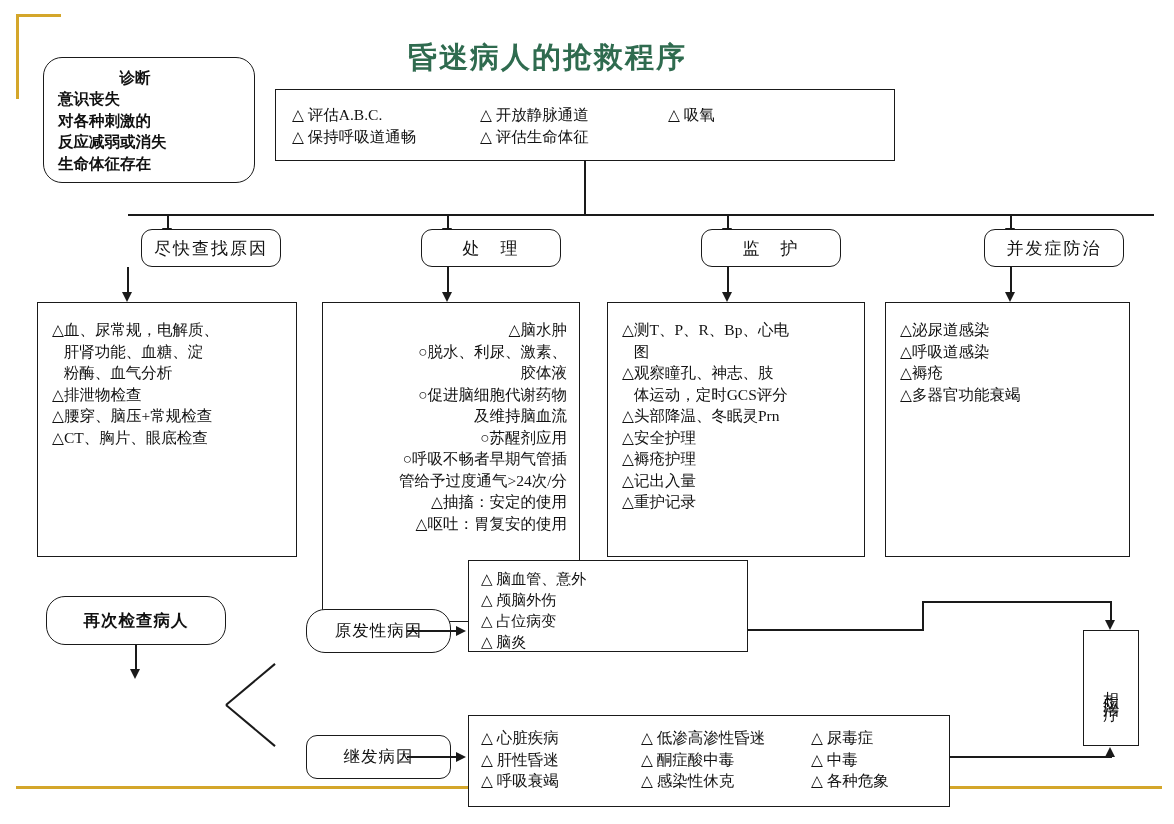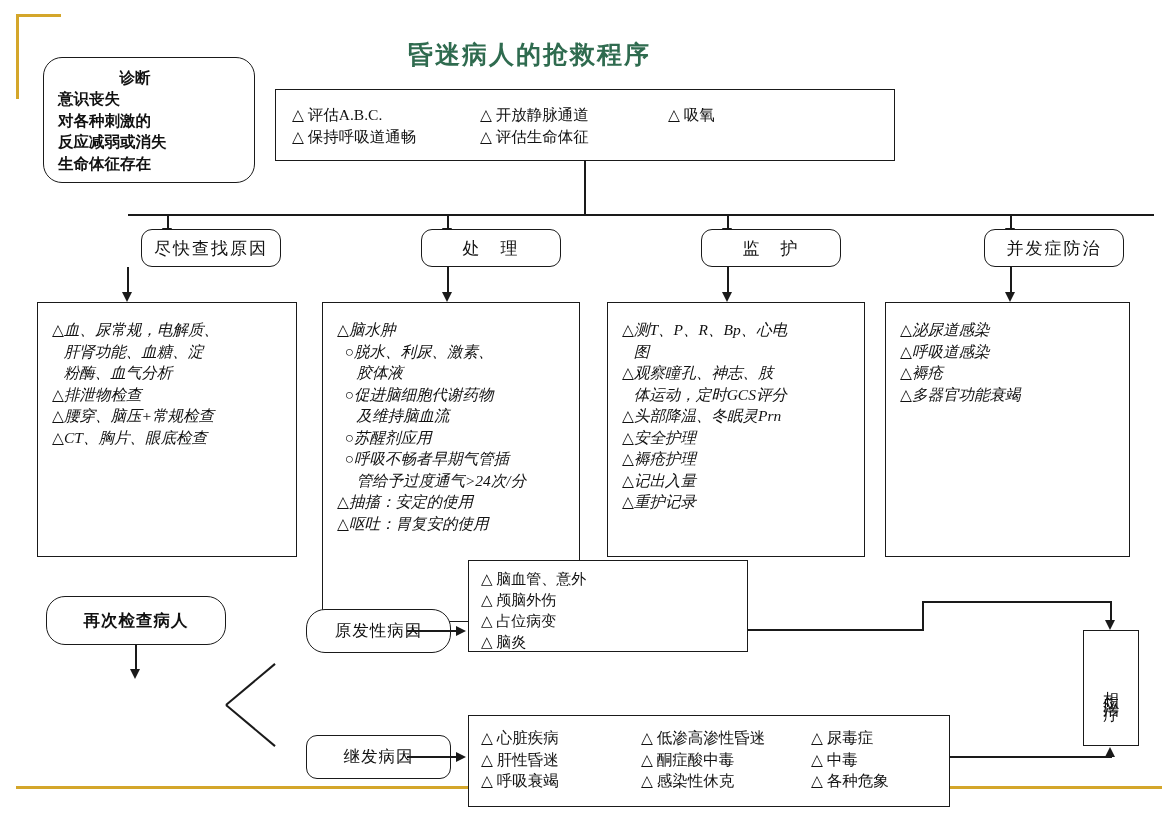--- a/index.html
+++ b/index.html
@@ -16,32 +16,32 @@
 
   
   .node{position:absolute;box-sizing:border-box;background:#fff;}
   .rect{border:1.6px solid #1a1a1a;}
   .round{border:1.8px solid #1a1a1a;border-radius:19px;font-weight:bold;}
   .round-sm{border:1.6px solid #1a1a1a;border-radius:11px;margin-left:44px;}
 
   .ctr{display:flex;align-items:center;justify-content:center;text-align:center;}
 
   .title{
-    position:absolute;color:#2f6b4f;font-size:25px;font-weight:bold;
+    position:absolute;color:#2f6b4f;font-size:29px;font-weight:bold;
     letter-spacing:2px;white-space:nowrap;
     font-family:"Liberation Serif","DejaVu Serif",serif;
   }
 
   .hdr-label{font-size:17px;letter-spacing:2px;white-space:nowrap;}
   .box-label{font-size:16.5px;letter-spacing:1px;white-space:nowrap;}
 
   .lines{font-size:15.5px;line-height:21.5px;white-space:pre;}
   .lines-sm{font-size:15px;line-height:21px;white-space:pre;}
 
-  .pad{padding:16px 12px 10px 14px;font-style:italic;}
+  .pad{padding:16px 12px 10px 14px;}
 
   
   .diag-txt{font-size:15.5px;line-height:21px;text-align:left;padding:9px 0 0 14px;}
   .diag-head{text-align:center;padding-right:42px;}
 
   
   .cols{display:flex;}
   .col{white-space:pre;font-size:15.5px;line-height:21.5px;}
 
   
@@ -134,21 +134,21 @@
   <div class="arr-d" style="left:1005px;top:292px;"></div>
 
   <div class="node rect" style="left:37px;top:302px;width:260px;height:255px;">
     <div class="lines pad">△血、尿常规，电解质、
    肝肾功能、血糖、淀
    粉酶、血气分析
 △排泄物检查
 △腰穿、脑压+常规检查
 △CT、胸片、眼底检查</div>
   </div>
-  <div class="node rect" style="left:322px;top:302px;width:258px;height:320px;">
+  <div class="node rect" style="left:322px;top:302px;width:258px;height:320px;text-align:right;">
     <div class="lines pad">△脑水肿
   ○脱水、利尿、激素、
      胶体液
   ○促进脑细胞代谢药物
      及维持脑血流
   ○苏醒剂应用
   ○呼吸不畅者早期气管插
      管给予过度通气&gt;24次/分
 △抽搐：安定的使用
 △呕吐：胃复安的使用</div>

